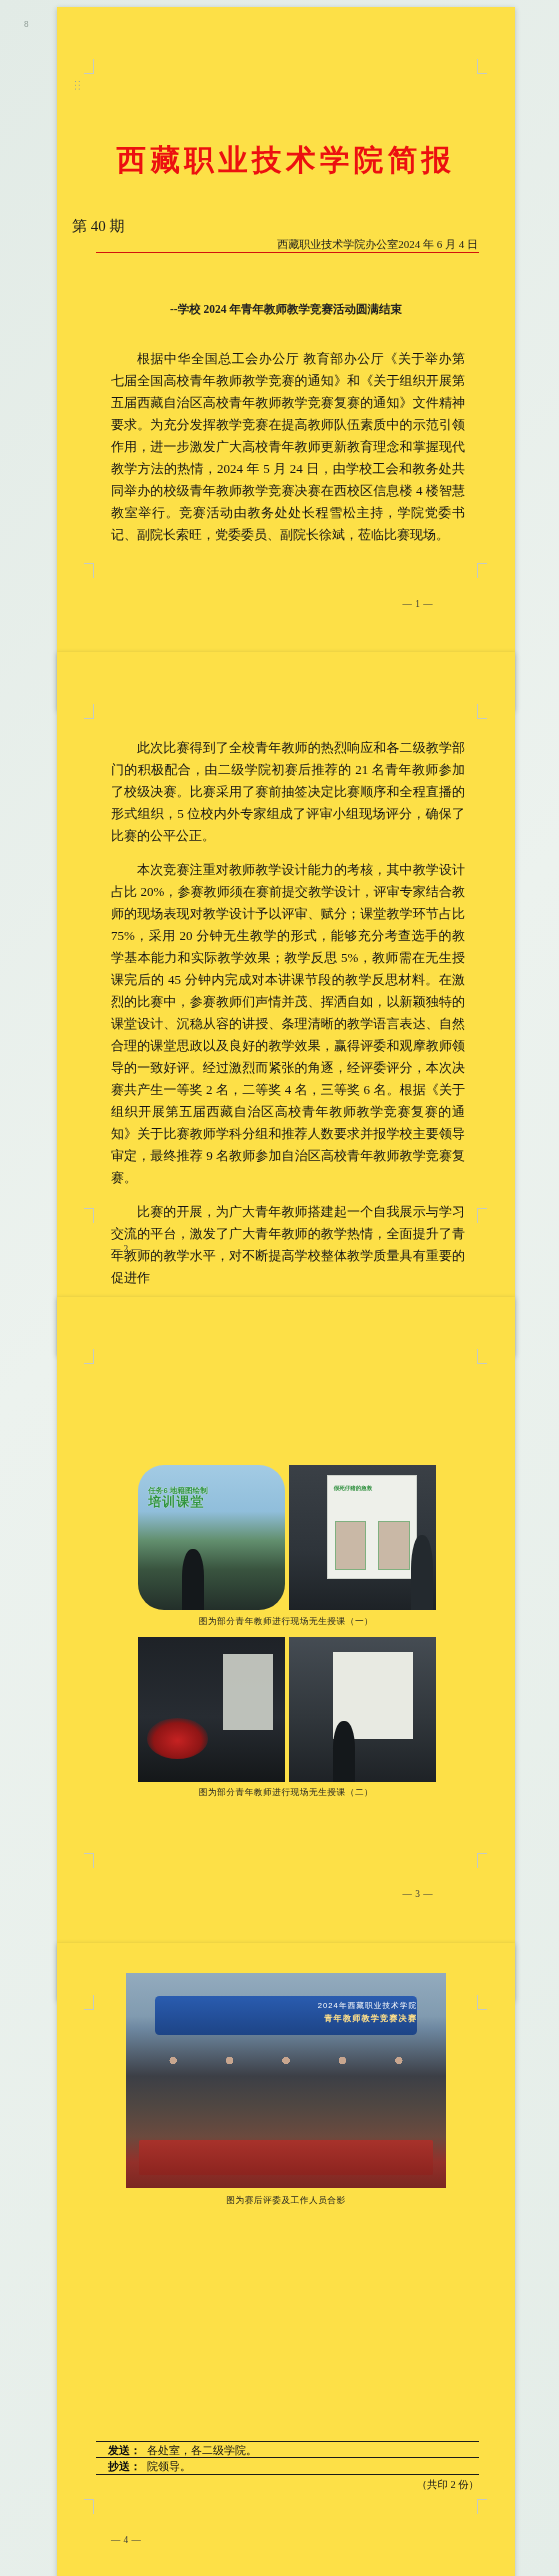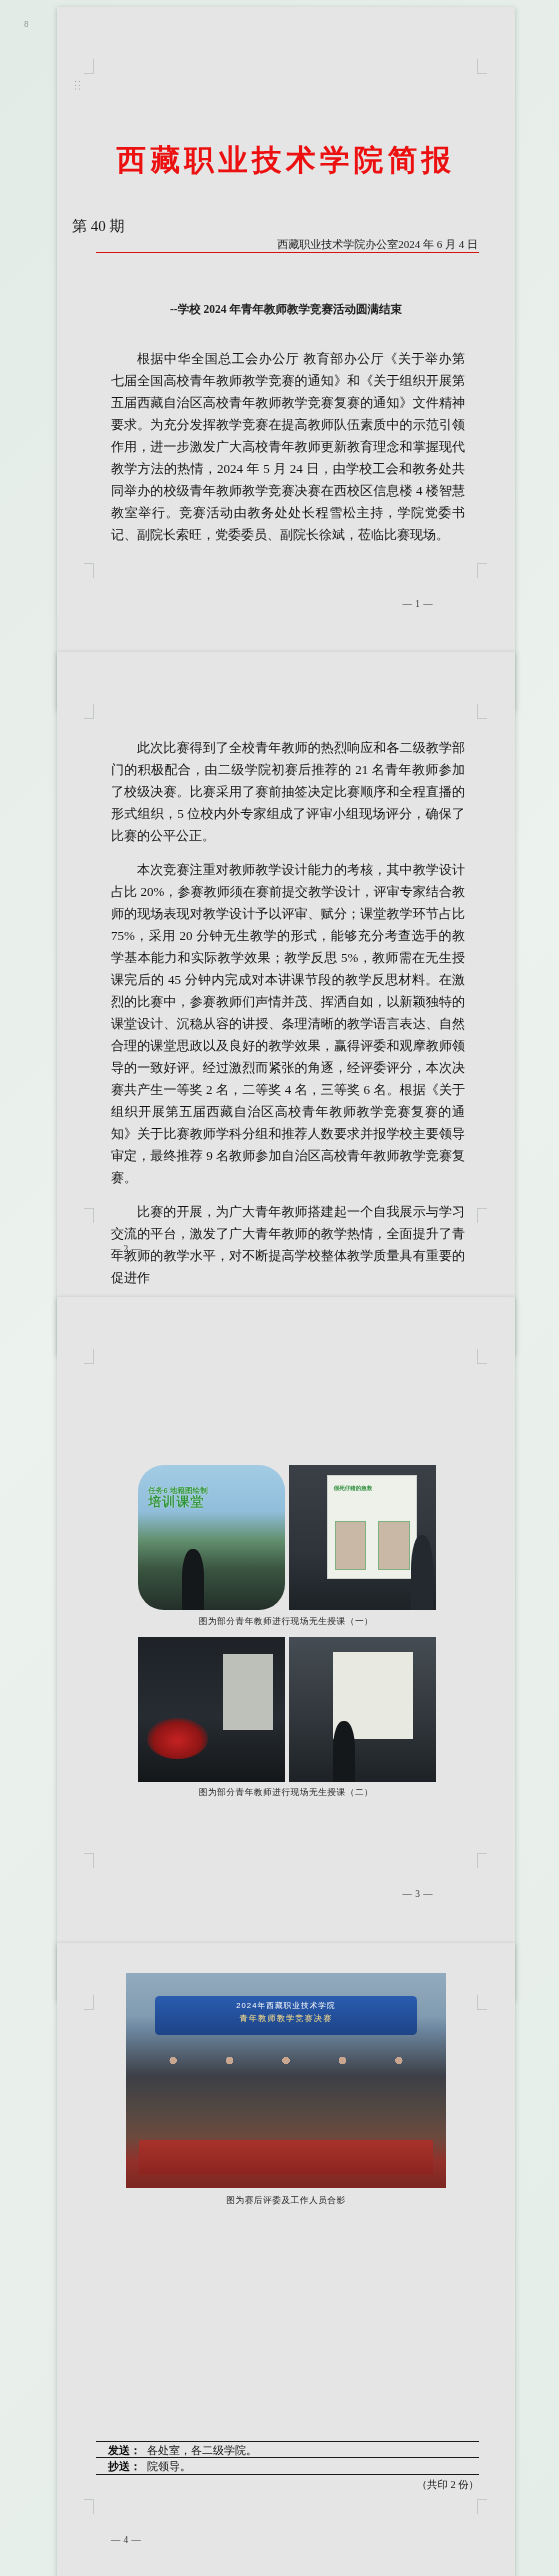--- a/index.html
+++ b/index.html
@@ -3,21 +3,21 @@
 <meta charset="utf-8">
 <style>
   html,body{margin:0;padding:0;}
   body{
     width:559px;height:2576px;position:relative;overflow:hidden;
     background:linear-gradient(135deg,#e2ebe6 0%,#ecf2ee 45%,#e4ede8 100%);
     font-family:"Liberation Serif","DejaVu Serif",serif;
   }
   .corner8{position:absolute;left:24px;top:19.7px;font-size:8.2px;color:#93a09a;
     font-family:"Liberation Sans",sans-serif;}
-  .page{position:absolute;left:57px;width:458px;height:704px;background:#e5e5e5;
+  .page{position:absolute;left:57px;width:458px;height:704px;background:#fde047;
     box-shadow:0 1.1px 4.9px rgba(55,75,65,.28),0 0 0.5px rgba(0,0,0,.18);}
   
   .cm{position:absolute;width:8.7px;height:14px;}
   .cm.tl{left:27px;top:52px;border-right:0.5px solid #c3cac6;border-bottom:0.5px solid #c3cac6;}
   .cm.tr{left:420px;top:52px;border-left:0.5px solid #c3cac6;border-bottom:0.5px solid #c3cac6;}
   .cm.bl{left:27px;top:556px;border-right:0.5px solid #c3cac6;border-top:0.5px solid #c3cac6;}
   .cm.br{left:420px;top:556px;border-left:0.5px solid #c3cac6;border-top:0.5px solid #c3cac6;}
   .handle{position:absolute;left:17.5px;top:74px;width:6.6px;height:11px;}
   .handle::before{content:"";position:absolute;width:1.6px;height:1.6px;background:#97a29d;
     box-shadow:3.8px 0 #97a29d,0 3.8px #97a29d,3.8px 3.8px #97a29d,0 7.6px #97a29d,3.8px 7.6px #97a29d;}
@@ -62,24 +62,24 @@
     background:radial-gradient(ellipse at 50% 55%,#c62222 0%,#8e1515 55%,rgba(0,0,0,0) 78%);}
   .scr2{position:absolute;right:8%;top:12%;width:34%;height:52%;background:#d8dcd2;opacity:.85;}
   .ph2b{background:linear-gradient(180deg,#454c53 0%,#31373c 55%,#1e2226 100%);}
   .slide2{position:absolute;left:30%;top:10%;width:54%;height:60%;background:#e8eae2;}
   .cap{position:absolute;left:0;right:0;text-align:center;font-size:8.7px;color:#1f1f1f;letter-spacing:0.5px;}
   .c1{top:319px;} .c2{top:490px;} .c3{top:252px;}
   
   .group{position:absolute;left:69px;top:29.5px;width:320px;height:215px;
     background:linear-gradient(180deg,#93abbe 0%,#819bb0 20%,#6d87a0 26%,#3c3f46 48%,#504742 62%,#6b4a3e 76%,#93302a 88%,#7c2721 100%);}
   .banner{position:absolute;left:9%;top:11%;width:82%;height:18%;border-radius:4.4px;
-    background:linear-gradient(180deg,#2a5cb0 0%,#1d4486 100%);color:#ffffff;text-align:center;
+    background:linear-gradient(180deg,#2a5cb0 0%,#1d4486 100%);color:#ffffff;text-align:right;
     font-family:"Liberation Sans",sans-serif;padding-top:1.5%;box-sizing:border-box;}
   .banner .bl1{font-size:7.6px;letter-spacing:1.1px;}
-  .banner .bl2{font-size:8.2px;font-weight:normal;color:#ffe08a;letter-spacing:1.1px;margin-top:1.6px;}
+  .banner .bl2{font-size:8.2px;font-weight:bold;color:#ffe08a;letter-spacing:1.1px;margin-top:1.6px;}
   .heads{position:absolute;left:6%;right:6%;top:36%;height:10%;
     background:radial-gradient(circle 3.8px at 10% 50%,#c8a68f 96%,rgba(0,0,0,0)) ,
                radial-gradient(circle 3.8px at 30% 50%,#c8a68f 96%,rgba(0,0,0,0)),
                radial-gradient(circle 3.8px at 50% 50%,#c8a68f 96%,rgba(0,0,0,0)),
                radial-gradient(circle 3.8px at 70% 50%,#c8a68f 96%,rgba(0,0,0,0)),
                radial-gradient(circle 3.8px at 90% 50%,#c8a68f 96%,rgba(0,0,0,0));}
   .tableline{position:absolute;left:4%;right:4%;bottom:6%;height:16%;
     background:linear-gradient(180deg,#a8322b 0%,#8c241f 100%);border-radius:1.6px;}
   
   .dist{position:absolute;left:39px;top:498px;width:383px;font-size:11px;color:#111;

